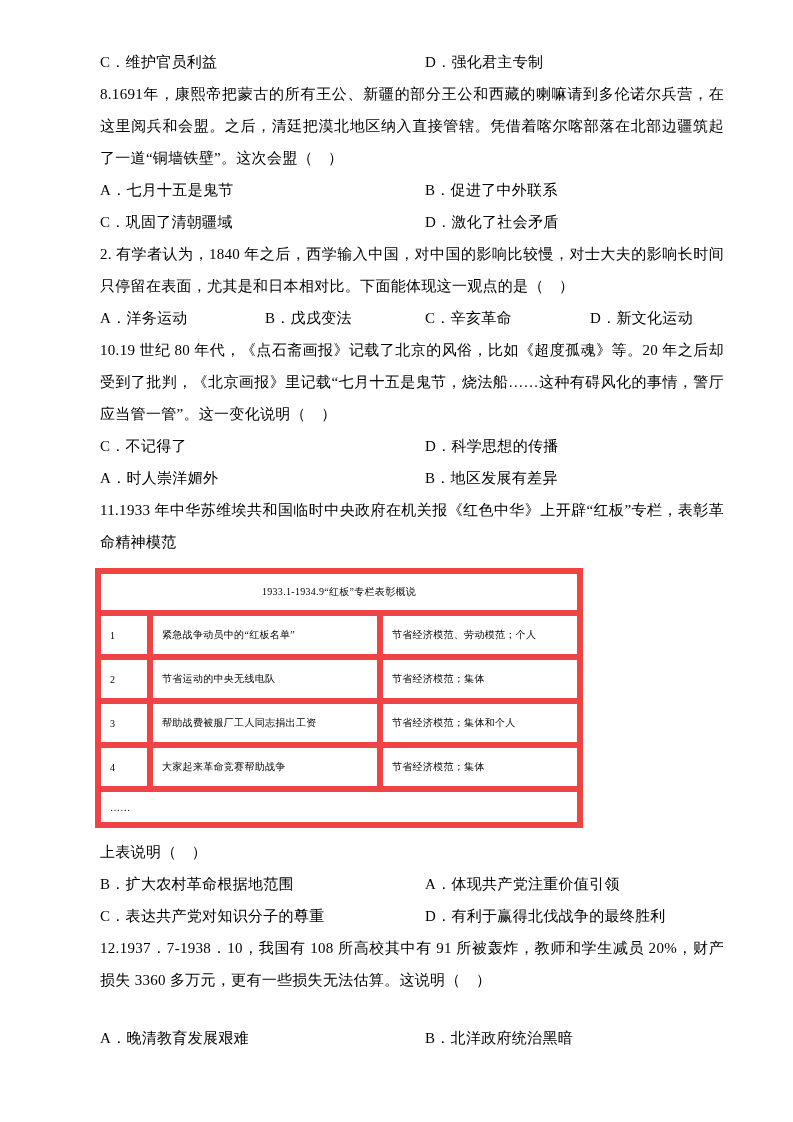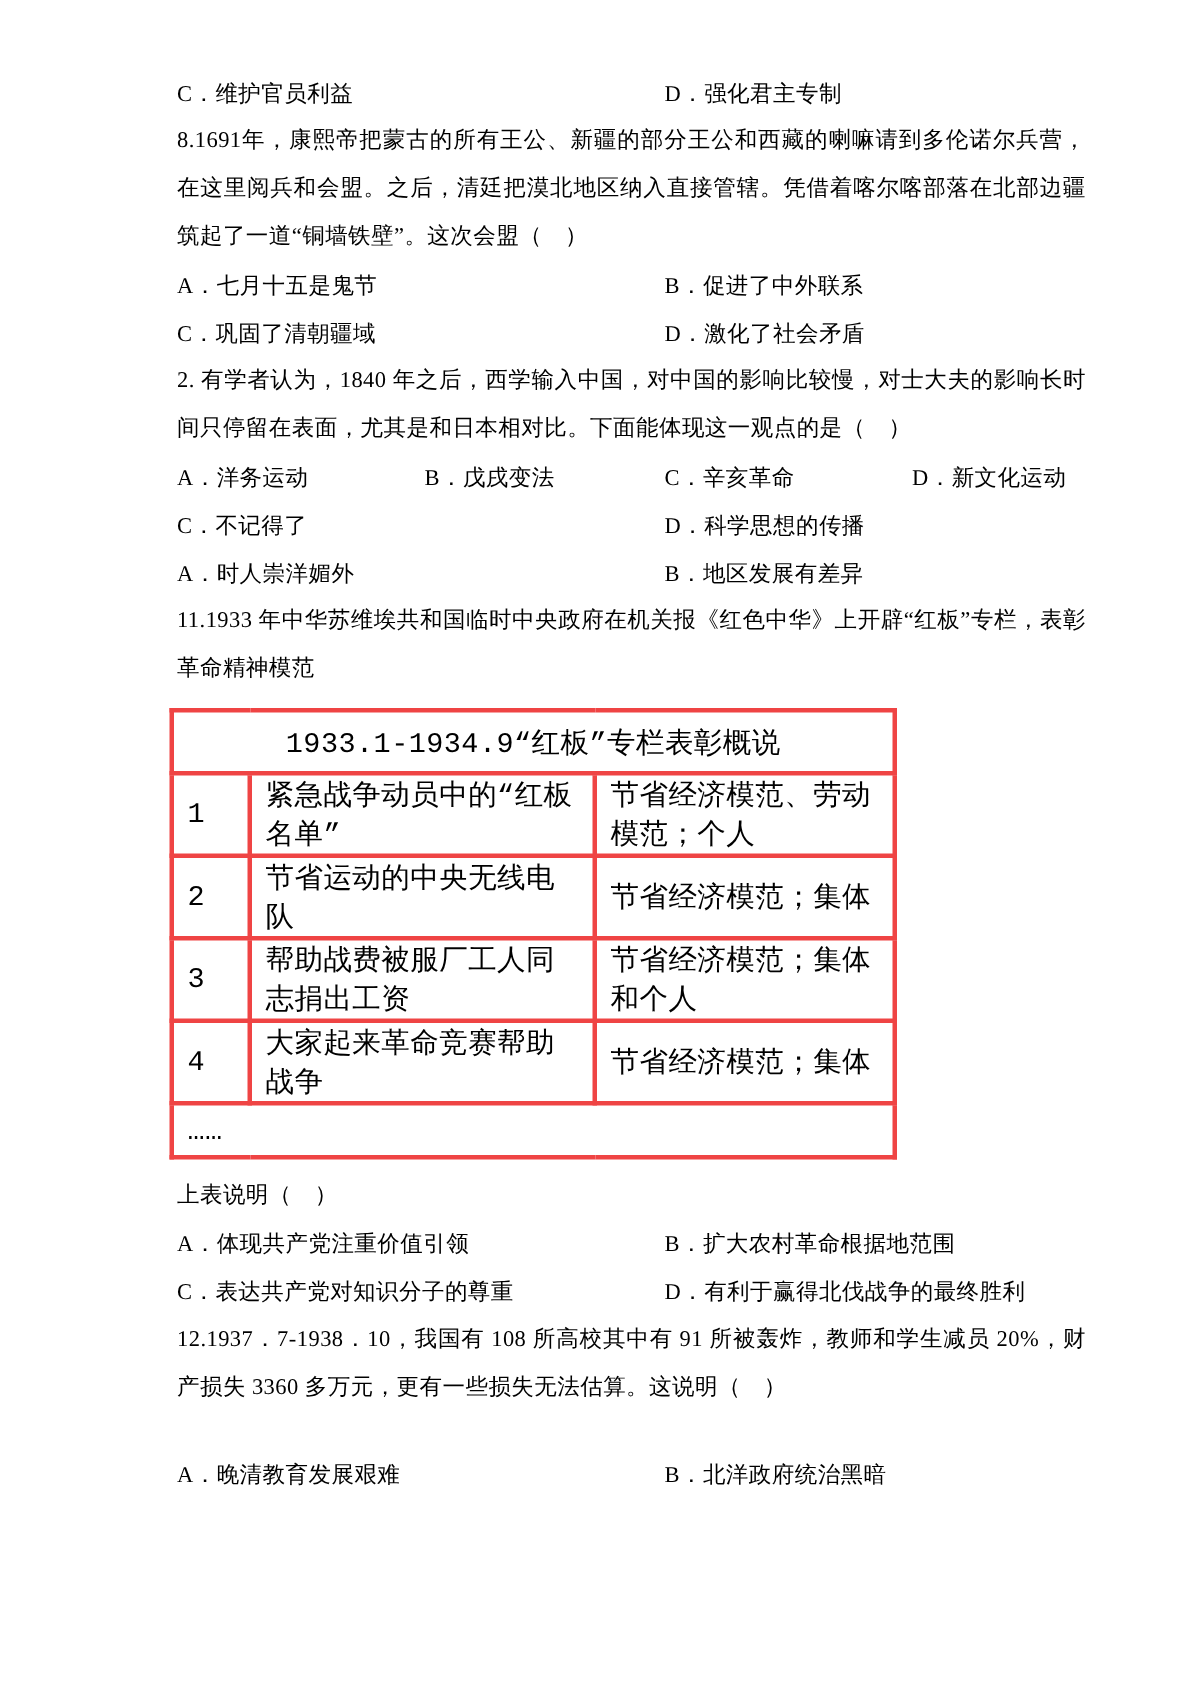--- a/index.html
+++ b/index.html
@@ -2,41 +2,41 @@
 <html><head>
 <meta charset="utf-8">
 <style>
   * { margin: 0; padding: 0; box-sizing: border-box; }
   html, body { background: #ffffff; }
   body {
     width: 793px; height: 1122px; overflow: hidden;
     font-family: "Liberation Serif", "DejaVu Serif", serif;
     color: #000000;
   }
-  .page { padding: 46px 69px 0 70px; margin-left: 48px; }
+  .page { padding: 46px 69px 0 100px; }
   .stem {
     font-size: 15px; line-height: 32px;
     text-align: justify; letter-spacing: 0.3px;
   }
   .opt-row {
     display: flex; height: 32px; align-items: center;
     font-size: 15px; letter-spacing: 0.3px;
   }
   .cols2 .opt:first-child { width: 325px; }
   .cols4 .opt:nth-child(1) { width: 165px; }
   .cols4 .opt:nth-child(2) { width: 160px; }
   .cols4 .opt:nth-child(3) { width: 165px; }
   .gap-top { margin-top: 26px; }
   table.hb {
     border-collapse: collapse; table-layout: fixed;
     width: 482px; margin: 10px 0 8px -5px;
   }
   table.hb td {
-    border: 3px solid #ef4444; font-size: 19px;
-    padding: 0 9px; vertical-align: middle; letter-spacing: 0.3px; font-family: Liberation Mono, monospace;
+    border: 6px solid #ef4444; font-size: 10px;
+    padding: 0 9px; vertical-align: middle; letter-spacing: 0.3px;
   }
   tr.t-title td { text-align: center; height: 42px; }
   tr.t-head td  { height: 34px; }
   tr.t-row td   { height: 44px; }
   tr.t-last td  { height: 36px; }
 </style>
 </head>
 <body>
 
 <div class="page">
@@ -57,20 +57,21 @@
   </div>
 
   <p class="stem">2. 有学者认为，1840 年之后，西学输入中国，对中国的影响比较慢，对士大夫的影响长时间只停留在表面，尤其是和日本相对比。下面能体现这一观点的是（　）</p>
   <div class="opt-row cols4">
     <span class="opt">A．洋务运动</span>
     <span class="opt">B．戊戌变法</span>
     <span class="opt">C．辛亥革命</span>
     <span class="opt">D．新文化运动</span>
   </div>
 
+  <p class="stem">10.19 世纪 80 年代，《点石斋画报》记载了北京的风俗，比如《超度孤魂》等。20 年之后却受到了批判，《北京画报》里记载“七月十五是鬼节，烧法船……这种有碍风化的事情，警厅应当管一管”。这一变化说明（　）</p>
   <div class="opt-row cols2">
     <span class="opt">C．不记得了</span>
     <span class="opt">D．科学思想的传播</span>
   </div>
   <div class="opt-row cols2">
     <span class="opt">A．时人崇洋媚外</span>
     <span class="opt">B．地区发展有差异</span>
   </div>
 
   <p class="stem">11.1933 年中华苏维埃共和国临时中央政府在机关报《红色中华》上开辟“红板”专栏，表彰革命精神模范</p>
@@ -106,22 +107,22 @@
       <td>节省经济模范；集体</td>
     </tr>
     <tr class="t-last">
       <td colspan="3">……</td>
     </tr>
   </tbody>
     </table>
 
   <p class="stem">上表说明（　）</p>
   <div class="opt-row cols2">
+    <span class="opt">B．扩大农村革命根据地范围</span>
     <span class="opt">A．体现共产党注重价值引领</span>
-    <span class="opt">B．扩大农村革命根据地范围</span>
   </div>
   <div class="opt-row cols2">
     <span class="opt">C．表达共产党对知识分子的尊重</span>
     <span class="opt">D．有利于赢得北伐战争的最终胜利</span>
   </div>
 
   <p class="stem">12.1937．7-1938．10，我国有 108 所高校其中有 91 所被轰炸，教师和学生减员 20%，财产损失 3360 多万元，更有一些损失无法估算。这说明（　）</p>
   <div class="opt-row cols2 gap-top">
     <span class="opt">A．晚清教育发展艰难</span>
     <span class="opt">B．北洋政府统治黑暗</span>

